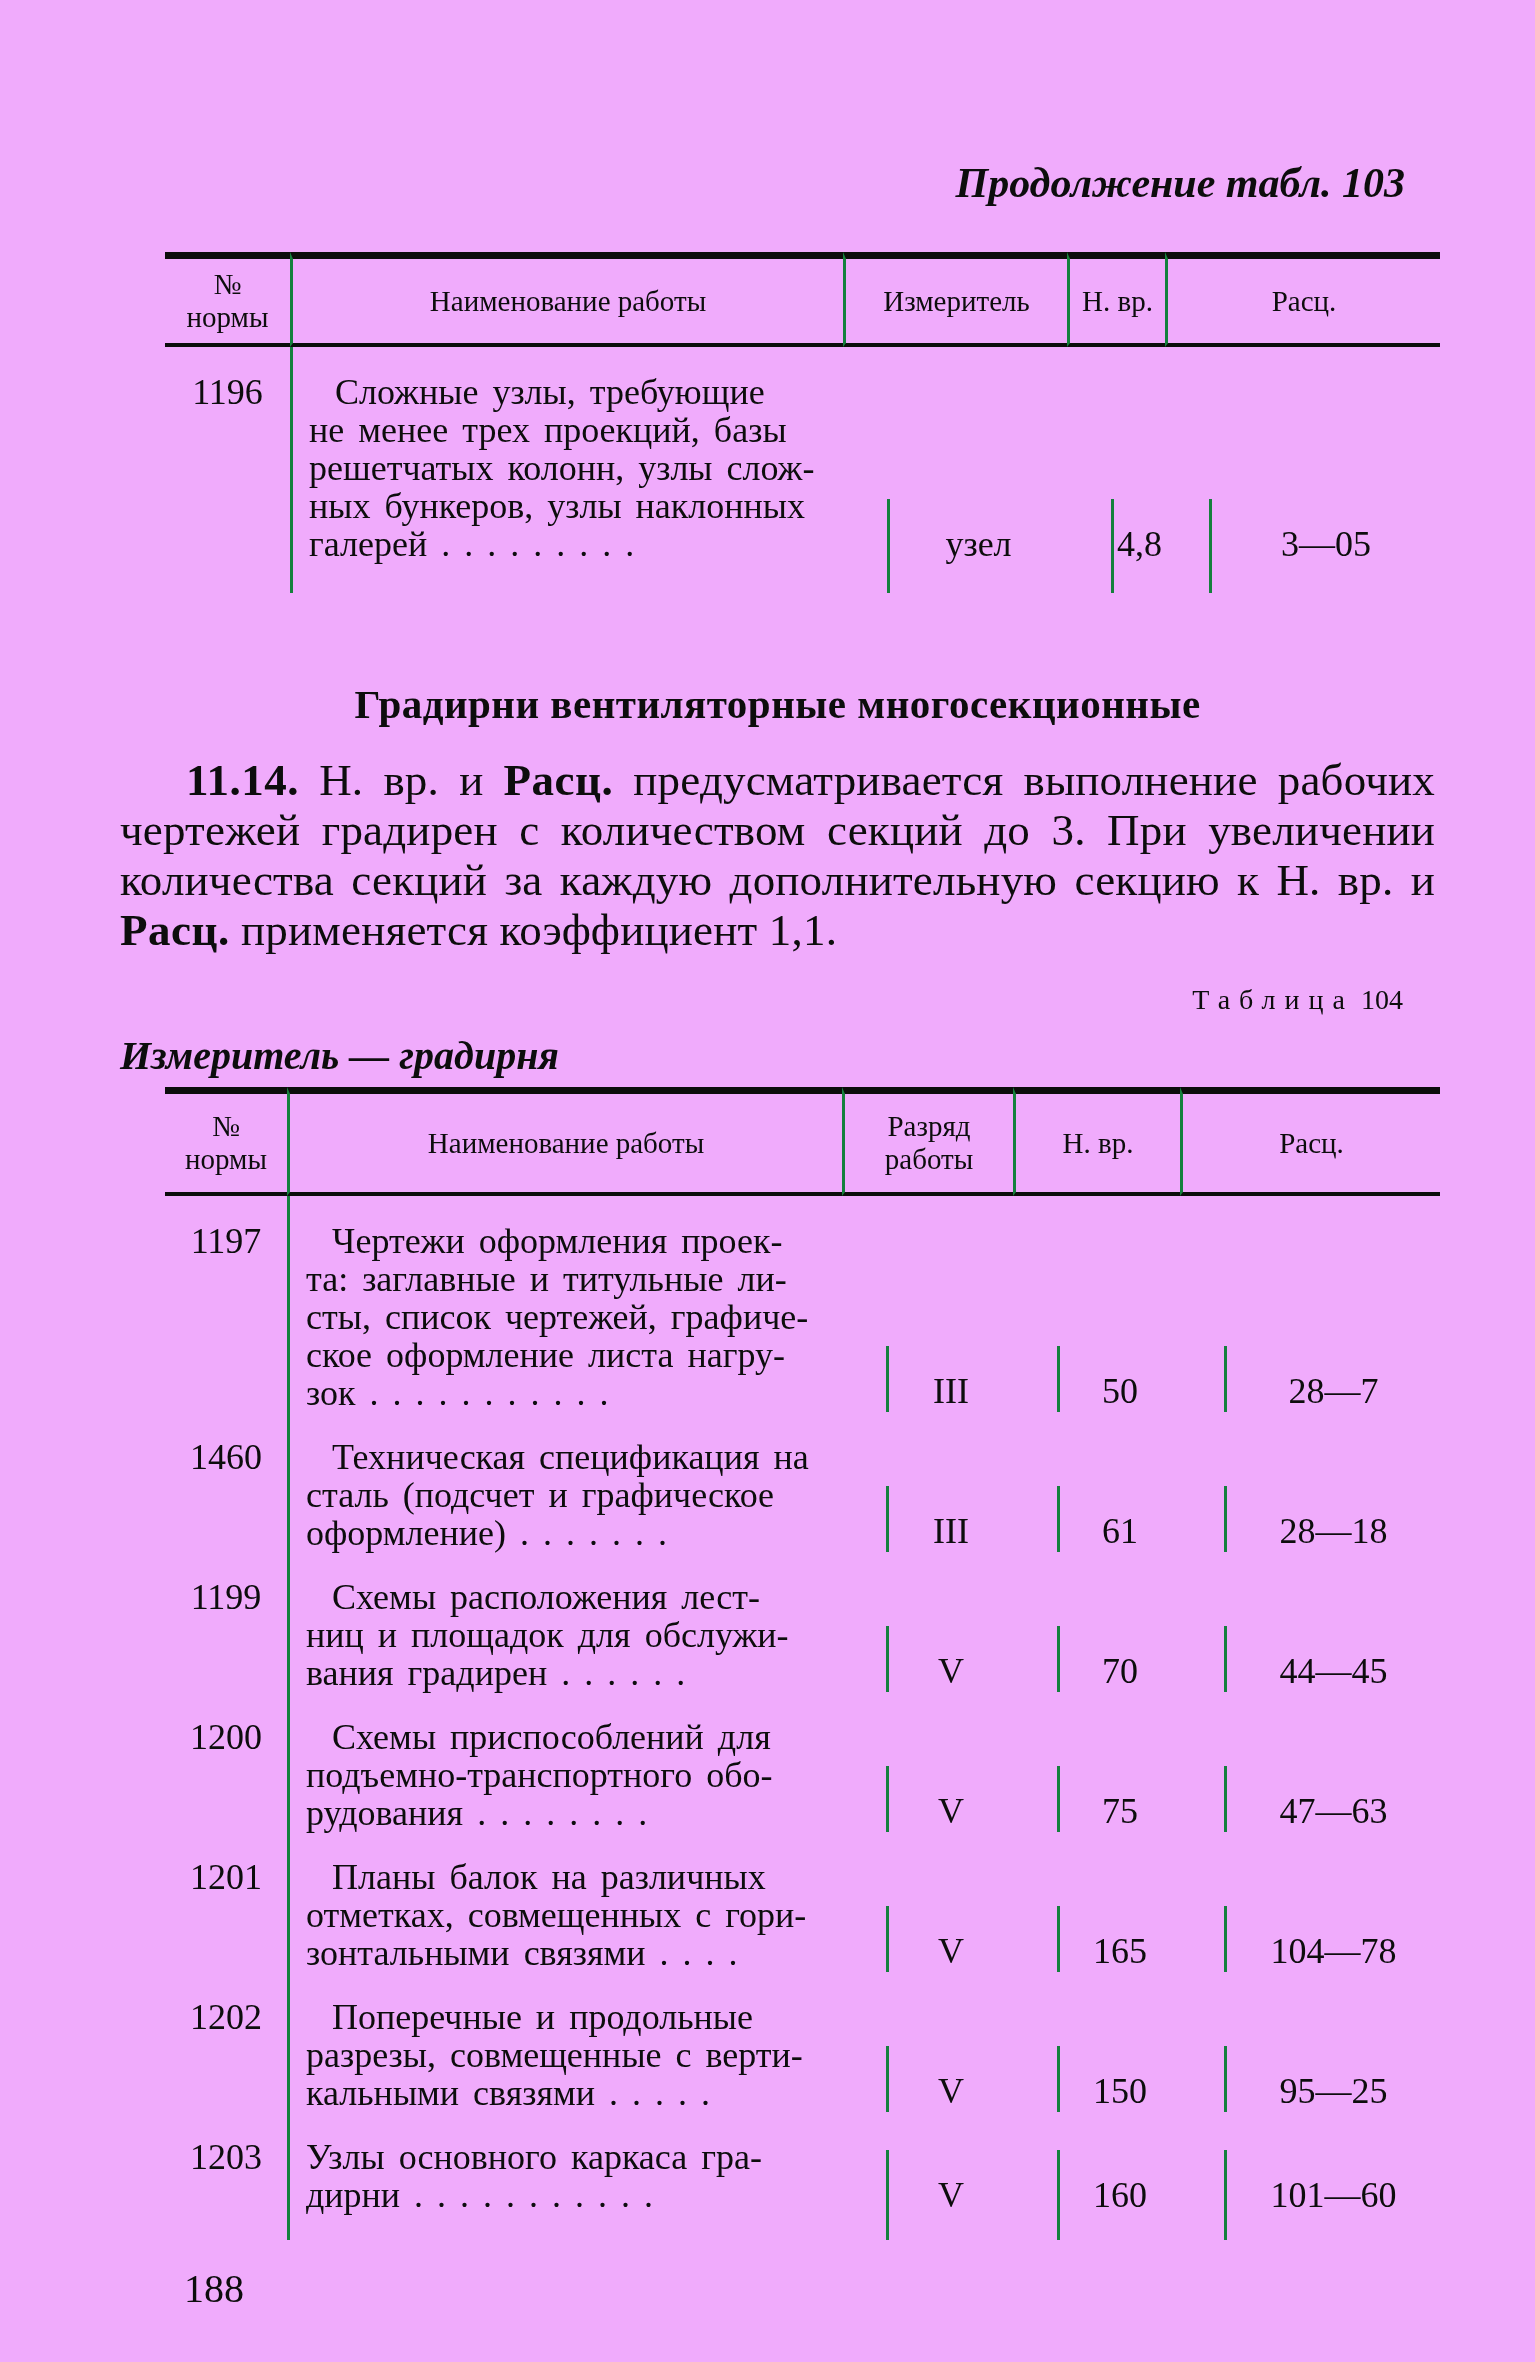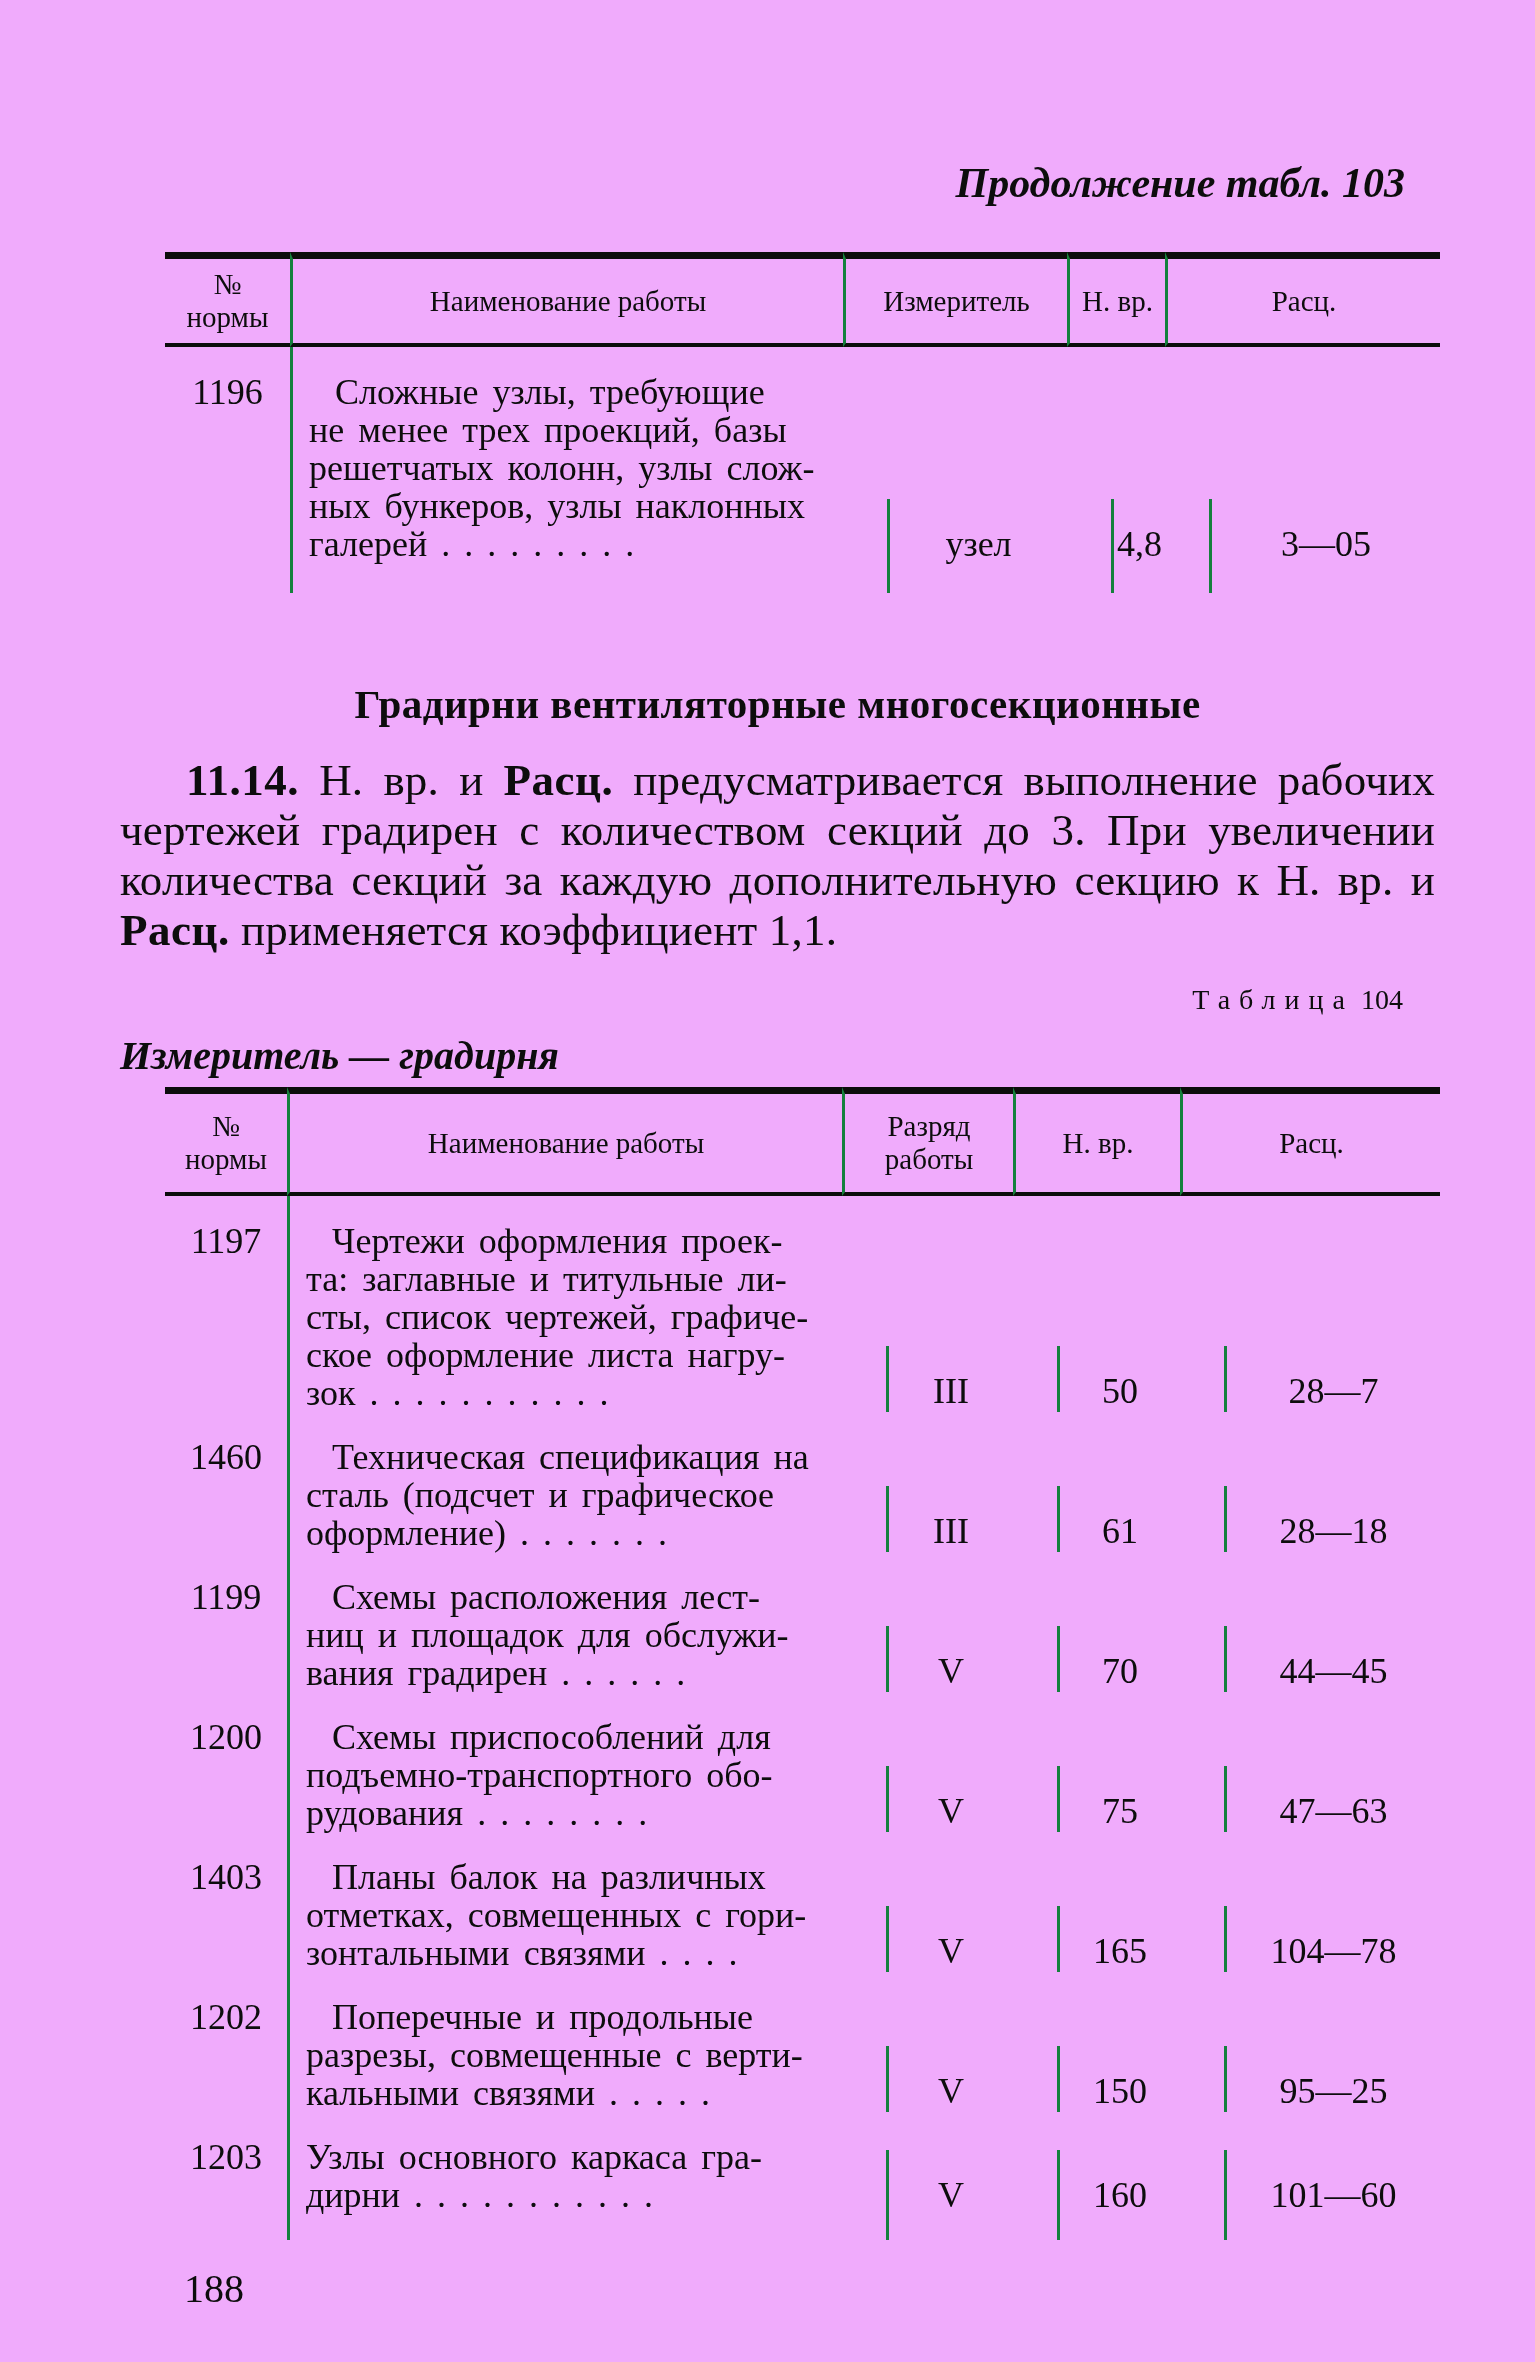--- a/index.html
+++ b/index.html
@@ -173,21 +173,21 @@
       <div class="cell val bl pt">44—45</div>
 
       <div class="cell num pt">1200</div>
       <div class="cell desc bl pt">Схемы приспособлений для
 подъемно-транспортного обо-
 рудования . . . . . . . .</div>
       <div class="cell val bl pt">V</div>
       <div class="cell val bl pt">75</div>
       <div class="cell val bl pt">47—63</div>
 
-      <div class="cell num pt">1403</div>
+      <div class="cell num pt">1201</div>
       <div class="cell desc bl pt">Планы балок на различных
 отметках, совмещенных с гори-
 зонтальными связями . . . .</div>
       <div class="cell val bl pt">V</div>
       <div class="cell val bl pt">165</div>
       <div class="cell val bl pt">104—78</div>
 
       <div class="cell num pt">1202</div>
       <div class="cell desc bl pt">Поперечные и продольные
 разрезы, совмещенные с верти-

